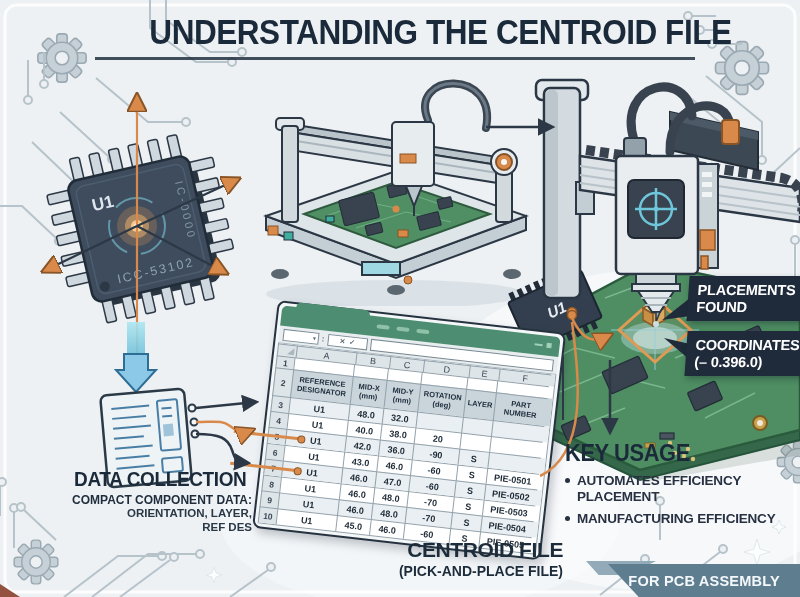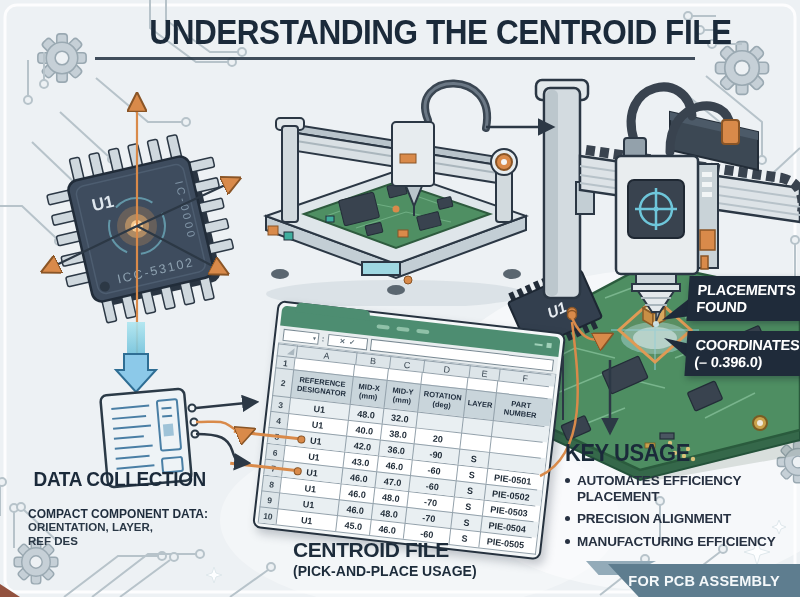--- a/index.html
+++ b/index.html
@@ -5,23 +5,23 @@
   html,body{margin:0;padding:0;}
   body{width:800px;height:597px;position:relative;overflow:hidden;
        background:#edf1f4;font-family:"Liberation Sans",sans-serif;color:#1b2a3a;}
   .abs{position:absolute;}
   
   .title-wrap{left:0;top:12px;width:800px;text-align:center;z-index:6;padding-left:40px;}
   .title{display:inline-block;font-size:35px;font-weight:800;letter-spacing:-.5px;
          color:#1b2a3a;transform:scaleX(.9);white-space:nowrap;}
   .title-underline{left:95px;top:57px;width:600px;height:3px;background:#21303f;opacity:.85;z-index:6;}
   
-  .block{z-index:6;text-align:left;}
+  .block{z-index:6;text-align:right;}
   .h-big{font-size:20px;font-weight:800;letter-spacing:-.4px;color:#1b2a3a;transform:scaleX(.95);}
-  .h-sub{font-size:12px;font-weight:800;color:#1e2c3c;margin-top:16px;}
+  .h-sub{font-size:12px;font-weight:800;color:#1e2c3c;margin-top:2px;}
   .h-line{font-size:11.5px;font-weight:700;color:#2a3846;line-height:1.2;}
   .centroid-label .l1{font-size:21px;font-weight:800;letter-spacing:-.4px;color:#1d2c3b;}
   .centroid-label .l2{font-size:14px;font-weight:800;color:#1d2c3b;margin-top:1px;}
   
   .keyusage{left:565px;top:440px;width:218px;text-align:left;z-index:6;}
   .keyusage .h-big{font-size:23px;}
   .ku-list{list-style:none;margin:6px 0 0 0;padding:0;}
   .ku-list li{display:flex;gap:7px;font-size:13.5px;font-weight:700;color:#273141;
               line-height:1.15;margin-bottom:7px;letter-spacing:-.2px;}
   .ku-dot{width:5px;height:5px;border-radius:50%;background:#273141;margin-top:5px;flex:0 0 auto;}
@@ -607,36 +607,32 @@
 
 <div class="abs block" style="left:28px;top:468px;width:224px;">
   <div class="h-big">DATA COLLECTION</div>
   <div class="h-sub">COMPACT COMPONENT DATA:</div>
   <div class="h-line">ORIENTATION, LAYER,</div>
   <div class="h-line">REF DES</div>
 </div>
 
 <div class="abs block centroid-label" style="left:293px;top:538px;width:270px;">
   <div class="l1">CENTROID FILE</div>
-  <div class="l2">(PICK-AND-PLACE USAGE)</div>
+  <div class="l2">(PICK-AND-PLACE FILE)</div>
 </div>
 
 <div class="abs keyusage block">
   <div class="h-big" style="text-align:left;transform-origin:0 50%;">KEY USAGE</div>
   <ul class="ku-list">
       <li>
         <span class="ku-dot"></span>
         <span>AUTOMATES EFFICIENCY PLACEMENT</span>
       </li>
       <li>
         <span class="ku-dot"></span>
-        <span>PRECISION ALIGNMENT</span>
-      </li>
-      <li>
-        <span class="ku-dot"></span>
         <span>MANUFACTURING EFFICIENCY</span>
       </li>
     </ul>
 </div>
 
 <div class="abs banner-sliver"></div>
 <div class="abs banner">
   <span>FOR PCB ASSEMBLY</span>
 </div>
 

